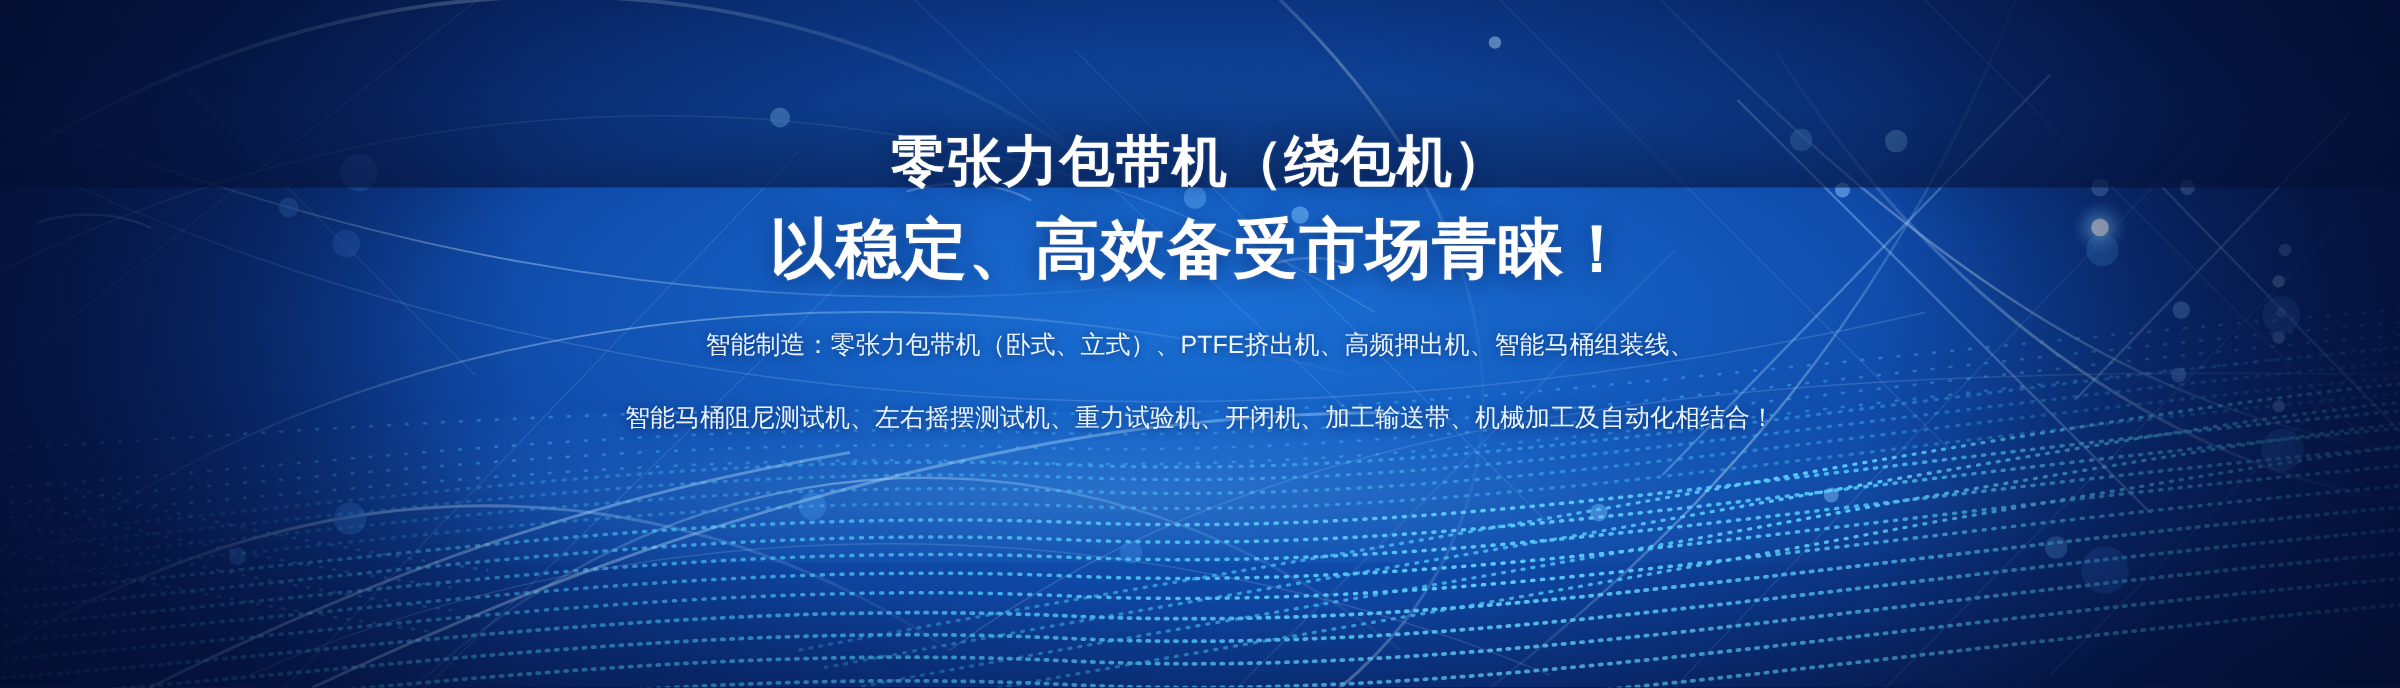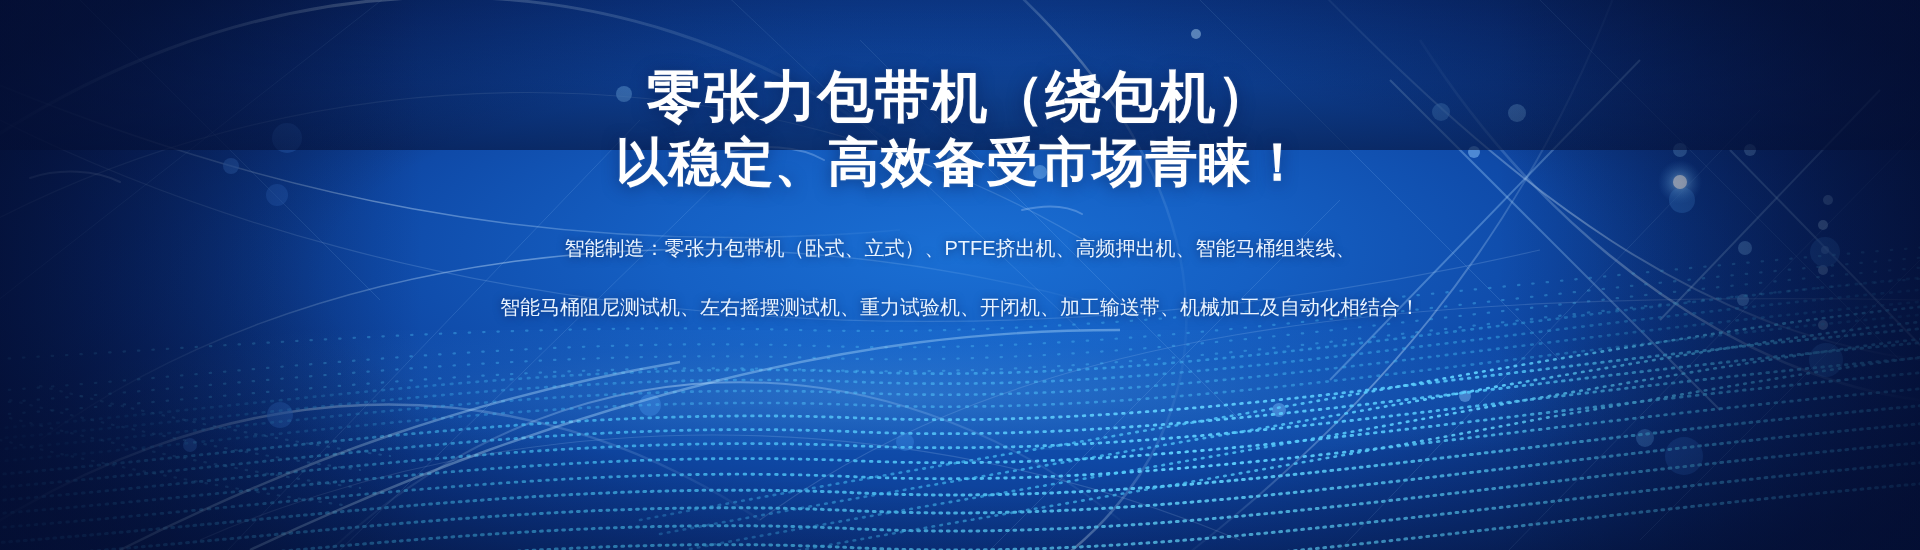--- a/index.html
+++ b/index.html
@@ -35,27 +35,27 @@
   #content{
     position:absolute;left:0;top:0;width:1920px;height:550px;
     display:flex;flex-direction:column;align-items:center;justify-content:flex-start;
     text-align:center;
   }
   .headline{
     color:#ffffff;font-weight:bold;letter-spacing:1px;
     text-shadow:0 2px 16px rgba(2,20,70,.55), 0 0 2px rgba(255,255,255,.25);
     line-height:1.18;white-space:nowrap;
   }
-  #headline1{font-size:56px;margin-top:64px;}
-  #headline2{font-size:52px;margin-top:2px;}
+  #headline1{font-size:44px;margin-top:104px;}
+  #headline2{font-size:52px;margin-top:14px;}
   .subline{
     color:#eaf4ff;font-size:20px;line-height:1.55;white-space:nowrap;
     text-shadow:0 1px 8px rgba(2,18,64,.6);
   }
-  #subline1{margin-top:40px;}
+  #subline1{margin-top:30px;}
   #subline2{margin-top:28px;}
 </style>
 </head>
 <body>
 
 <div id="banner">
 
   <div class="layer">
     <svg class="svgfull" viewBox="0 0 1920 550" preserveAspectRatio="none" aria-hidden="true">
       <defs>

